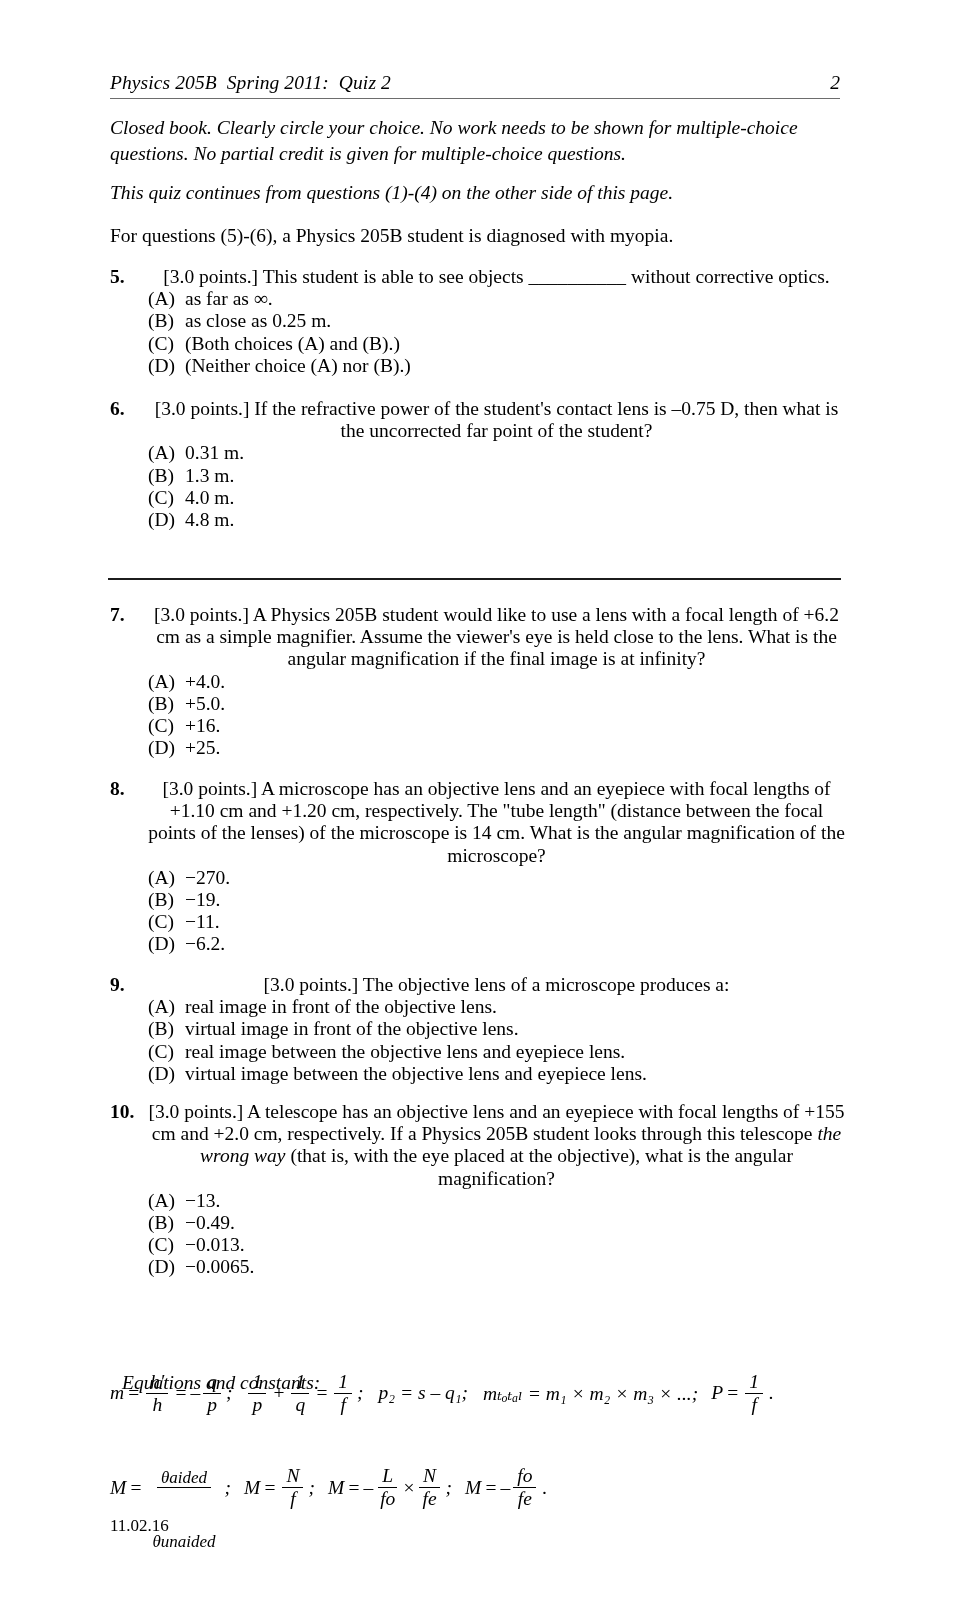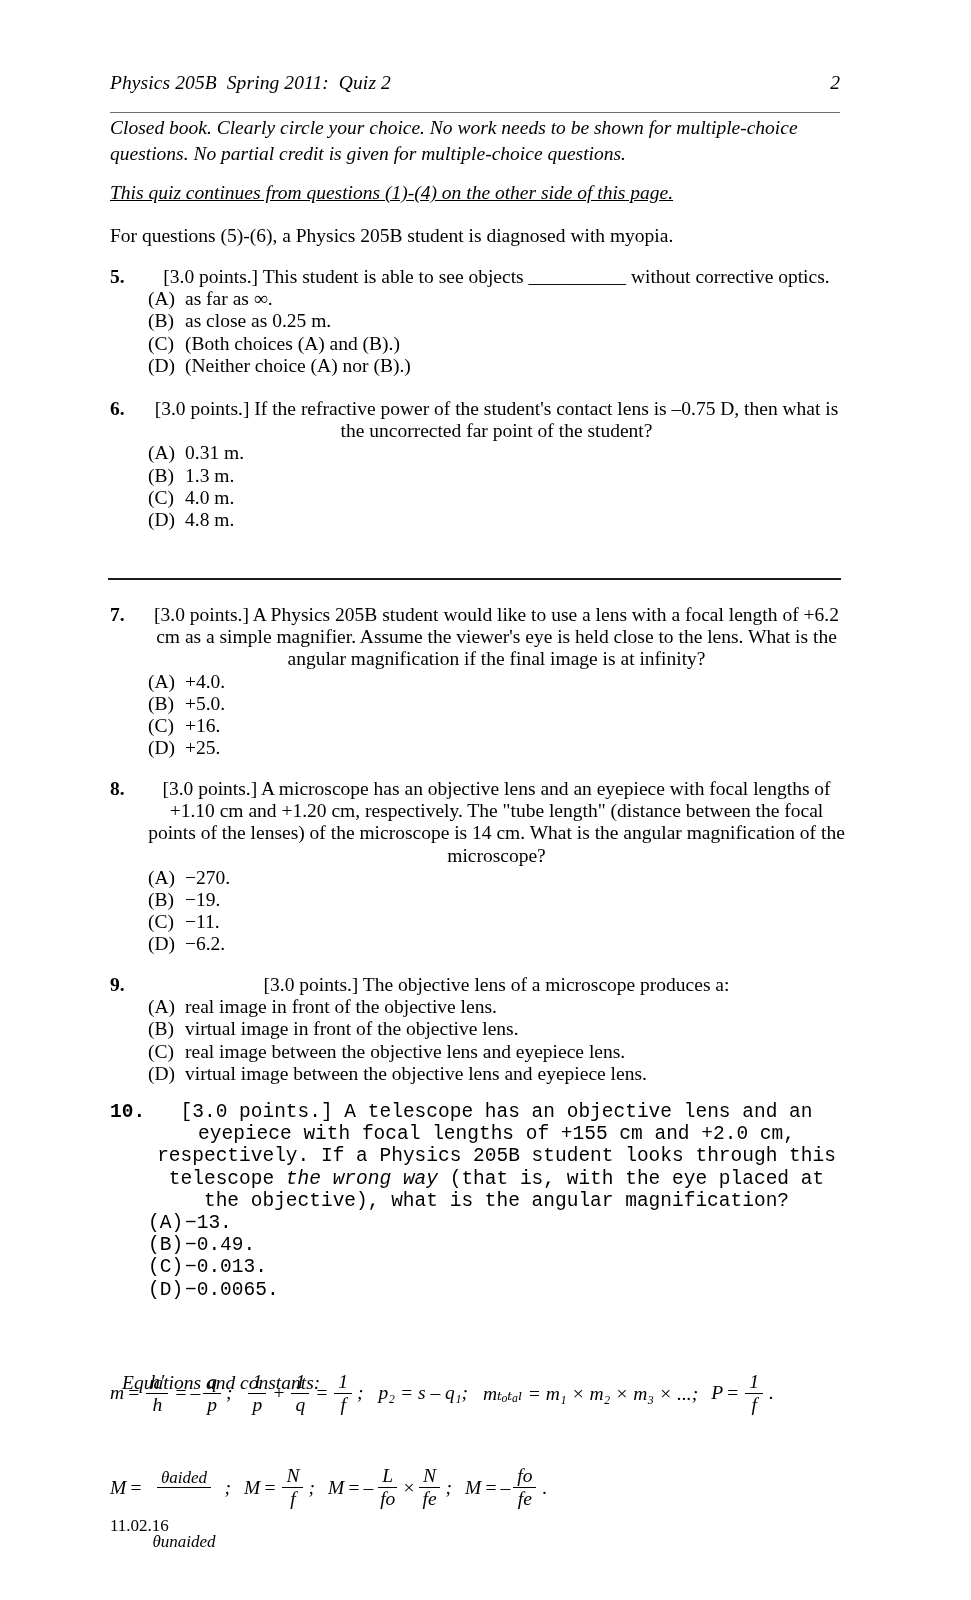--- a/index.html
+++ b/index.html
@@ -25,21 +25,21 @@
   
   .header {
     position: absolute;
     left: 110px;
     top: 72px;
     width: 730px;
     display: flex;
     align-items: baseline;
     justify-content: space-between;
     border-bottom: 1.6px solid #6d6d6d;
-    padding-bottom: 18px;
+    padding-bottom: 4px;
   }
   .header-title {
     font-style: italic;
     font-size: 19.5px;
     letter-spacing: 0.1px;
     white-space: pre;
   }
   .header-page {
     font-style: italic;
     font-size: 19.5px;
@@ -155,21 +155,21 @@
 
 <div class="page">
 
   <div class="header">
     <span class="header-title">Physics 205B  Spring 2011:  Quiz 2</span>
     <span class="header-page">2</span>
   </div>
 
   <div class="para italic" style="left:110px; top:115px; width:700px;">Closed book.  Clearly circle your choice.  No work needs to be shown for multiple-choice questions.  No partial credit is given for multiple-choice questions.</div>
 
-  <div class="para italic" style="left:110px; top:180px; width:735px;text-decoration:underline;">This quiz continues from questions (1)-(4) on the other side of this page.</div>
+  <div class="para italic" style="left:110px; top:180px; width:735px;">This quiz continues from questions (1)-(4) on the other side of this page.</div>
 
   <div class="para" style="left:110px; top:223px; width:735px;">For questions (5)-(6), a Physics 205B student is diagnosed with myopia.</div>
 
   <div class="question" style="top:266px;">
     <div class="q-head">
       <span class="q-num">5.</span>
       <span class="q-text">[3.0 points.]  This student is able to see objects __________ without corrective optics.</span>
     </div>
     <div class="choices">
       <div class="choice">
@@ -286,21 +286,21 @@
         <span class="choice-letter">(C)</span>
         <span class="choice-text">real image between the objective lens and eyepiece lens.</span>
       </div>
       <div class="choice">
         <span class="choice-letter">(D)</span>
         <span class="choice-text">virtual image between the objective lens and eyepiece lens.</span>
       </div>
     </div>
   </div>
 
-  <div class="question" style="top:1101px;font-family:Liberation Mono, monospace;">
+  <div class="question" style="top:1101px;">
     <div class="q-head">
       <span class="q-num">10.</span>
       <span class="q-text"><span>[3.0 points.]  A telescope has an objective lens and an eyepiece with focal lengths of +155 cm and +2.0 cm, respectively.  If a Physics 205B student looks through this telescope </span><i>the wrong way</i><span> (that is, with the eye placed at the objective), what is the angular magnification?</span></span>
     </div>
     <div class="choices">
       <div class="choice">
         <span class="choice-letter">(A)</span>
         <span class="choice-text">−13.</span>
       </div>
       <div class="choice">

